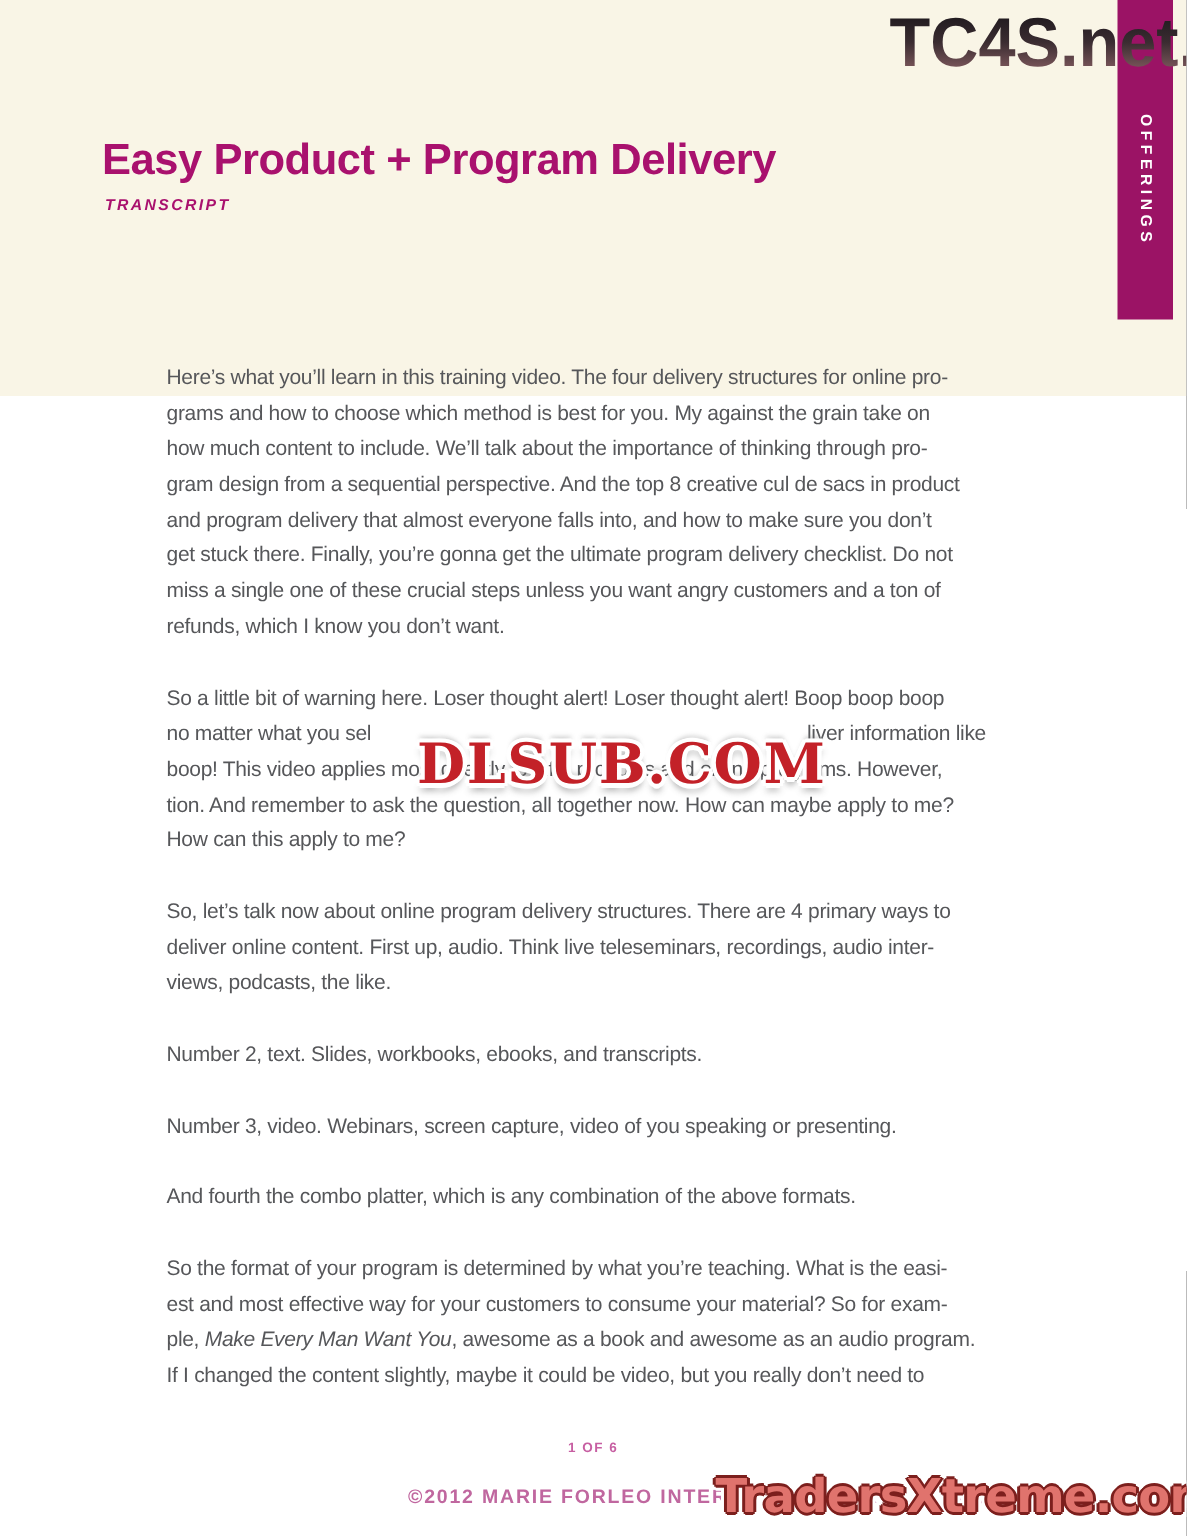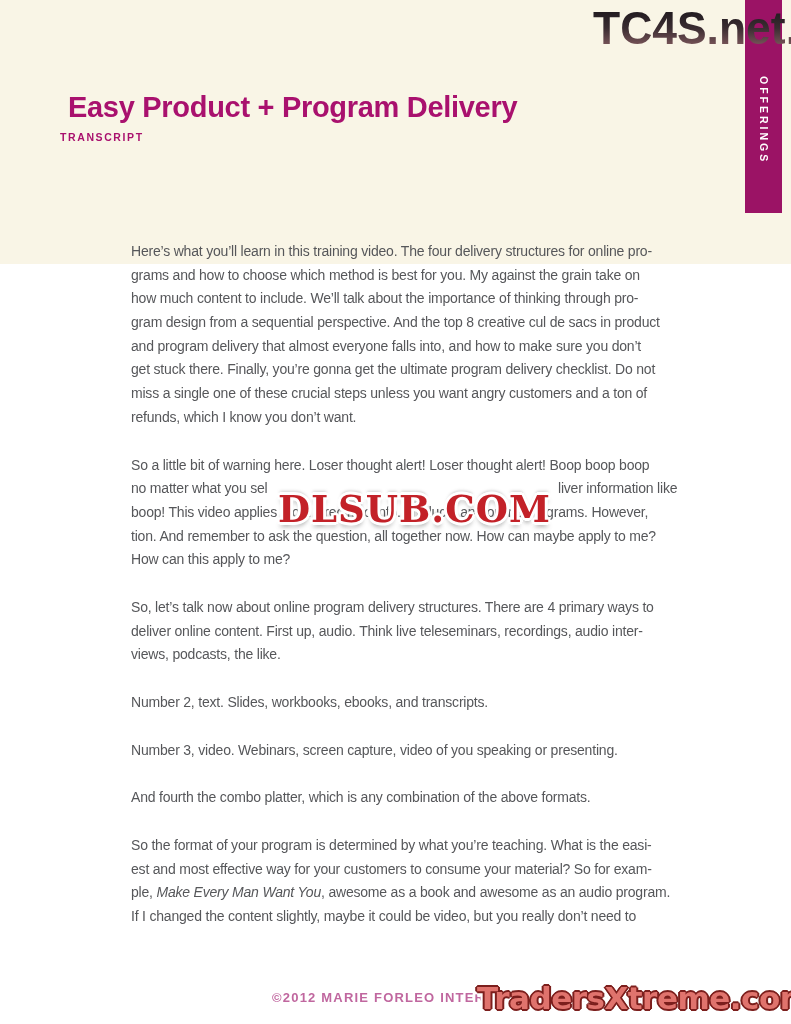--- a/index.html
+++ b/index.html
@@ -16,44 +16,44 @@
   .header {
     position:absolute; top:0; left:0; width:791px; height:264px;
     background:#f9f5e6;
   }
   .page-title {
     position:absolute; left:68px; top:91px;
     font-size:29px; font-weight:bold; color:#a9116e;
     letter-spacing:-0.3px; white-space:pre;
   }
   .page-subtitle {
-    position:absolute; left:60px; top:131px;
+    position:absolute; left:70px; top:131px;
     font-size:10.5px; font-weight:bold; color:#a9116e;
-    letter-spacing:1.6px; white-space:pre;
+    letter-spacing:1.6px; white-space:pre;font-style:italic;
   }
   
   .side-tab {
     position:absolute; left:745px; top:0; width:37px; height:213px;
     background:#9b1365; z-index:2;
     display:flex; justify-content:center; align-items:center;
   }
   .side-tab span {
     writing-mode:vertical-rl;
     font-size:10.5px; font-weight:bold; color:#ffffff;
     letter-spacing:3px; position:relative; top:14px;
     white-space:pre;
   }
   
   .wm-tc4s {
     position:absolute; left:593px; top:3px; width:210px; height:52px;
     z-index:3; pointer-events:none;
   }
   
   .transcript {
-    position:absolute; left:131px; top:240px; width:600px;
+    position:absolute; left:111px; top:240px; width:600px;
     font-size:14px; color:#56575a; letter-spacing:-0.2px;
     z-index:1;
   }
   .para { margin-bottom:24px; }
   .line { line-height:23.7px; height:23.7px; white-space:pre; }
   .line .italic { font-style:italic;text-align:right; }
   .gap-line { position:relative; }
   .gap-right { position:absolute; left:427px; top:0; white-space:pre; }
   
   .wm-dlsub {
@@ -153,18 +153,19 @@
       <div class="para">
         <div class="line">So the format of your program is determined by what you’re teaching. What is the easi-</div>
         <div class="line">est and most effective way for your customers to consume your material? So for exam-</div>
         <div class="line"><span>ple, </span><span class="italic">Make Every Man Want You</span><span>, awesome as a book and awesome as an audio program.</span></div>
         <div class="line">If I changed the content slightly, maybe it could be video, but you really don’t need to</div>
       </div>
     </div>
 
   <div class="wm-dlsub">DLSUB.COM</div>
 
+  <div class="page-number">1 OF 6</div>
 
   <div class="footer-copyright">©2012 MARIE FORLEO INTERNATIONAL | RHHBSCHO</div>
 
   <div class="wm-traders">TradersXtreme.com</div>
 
 </div>
 
 </body></html>

